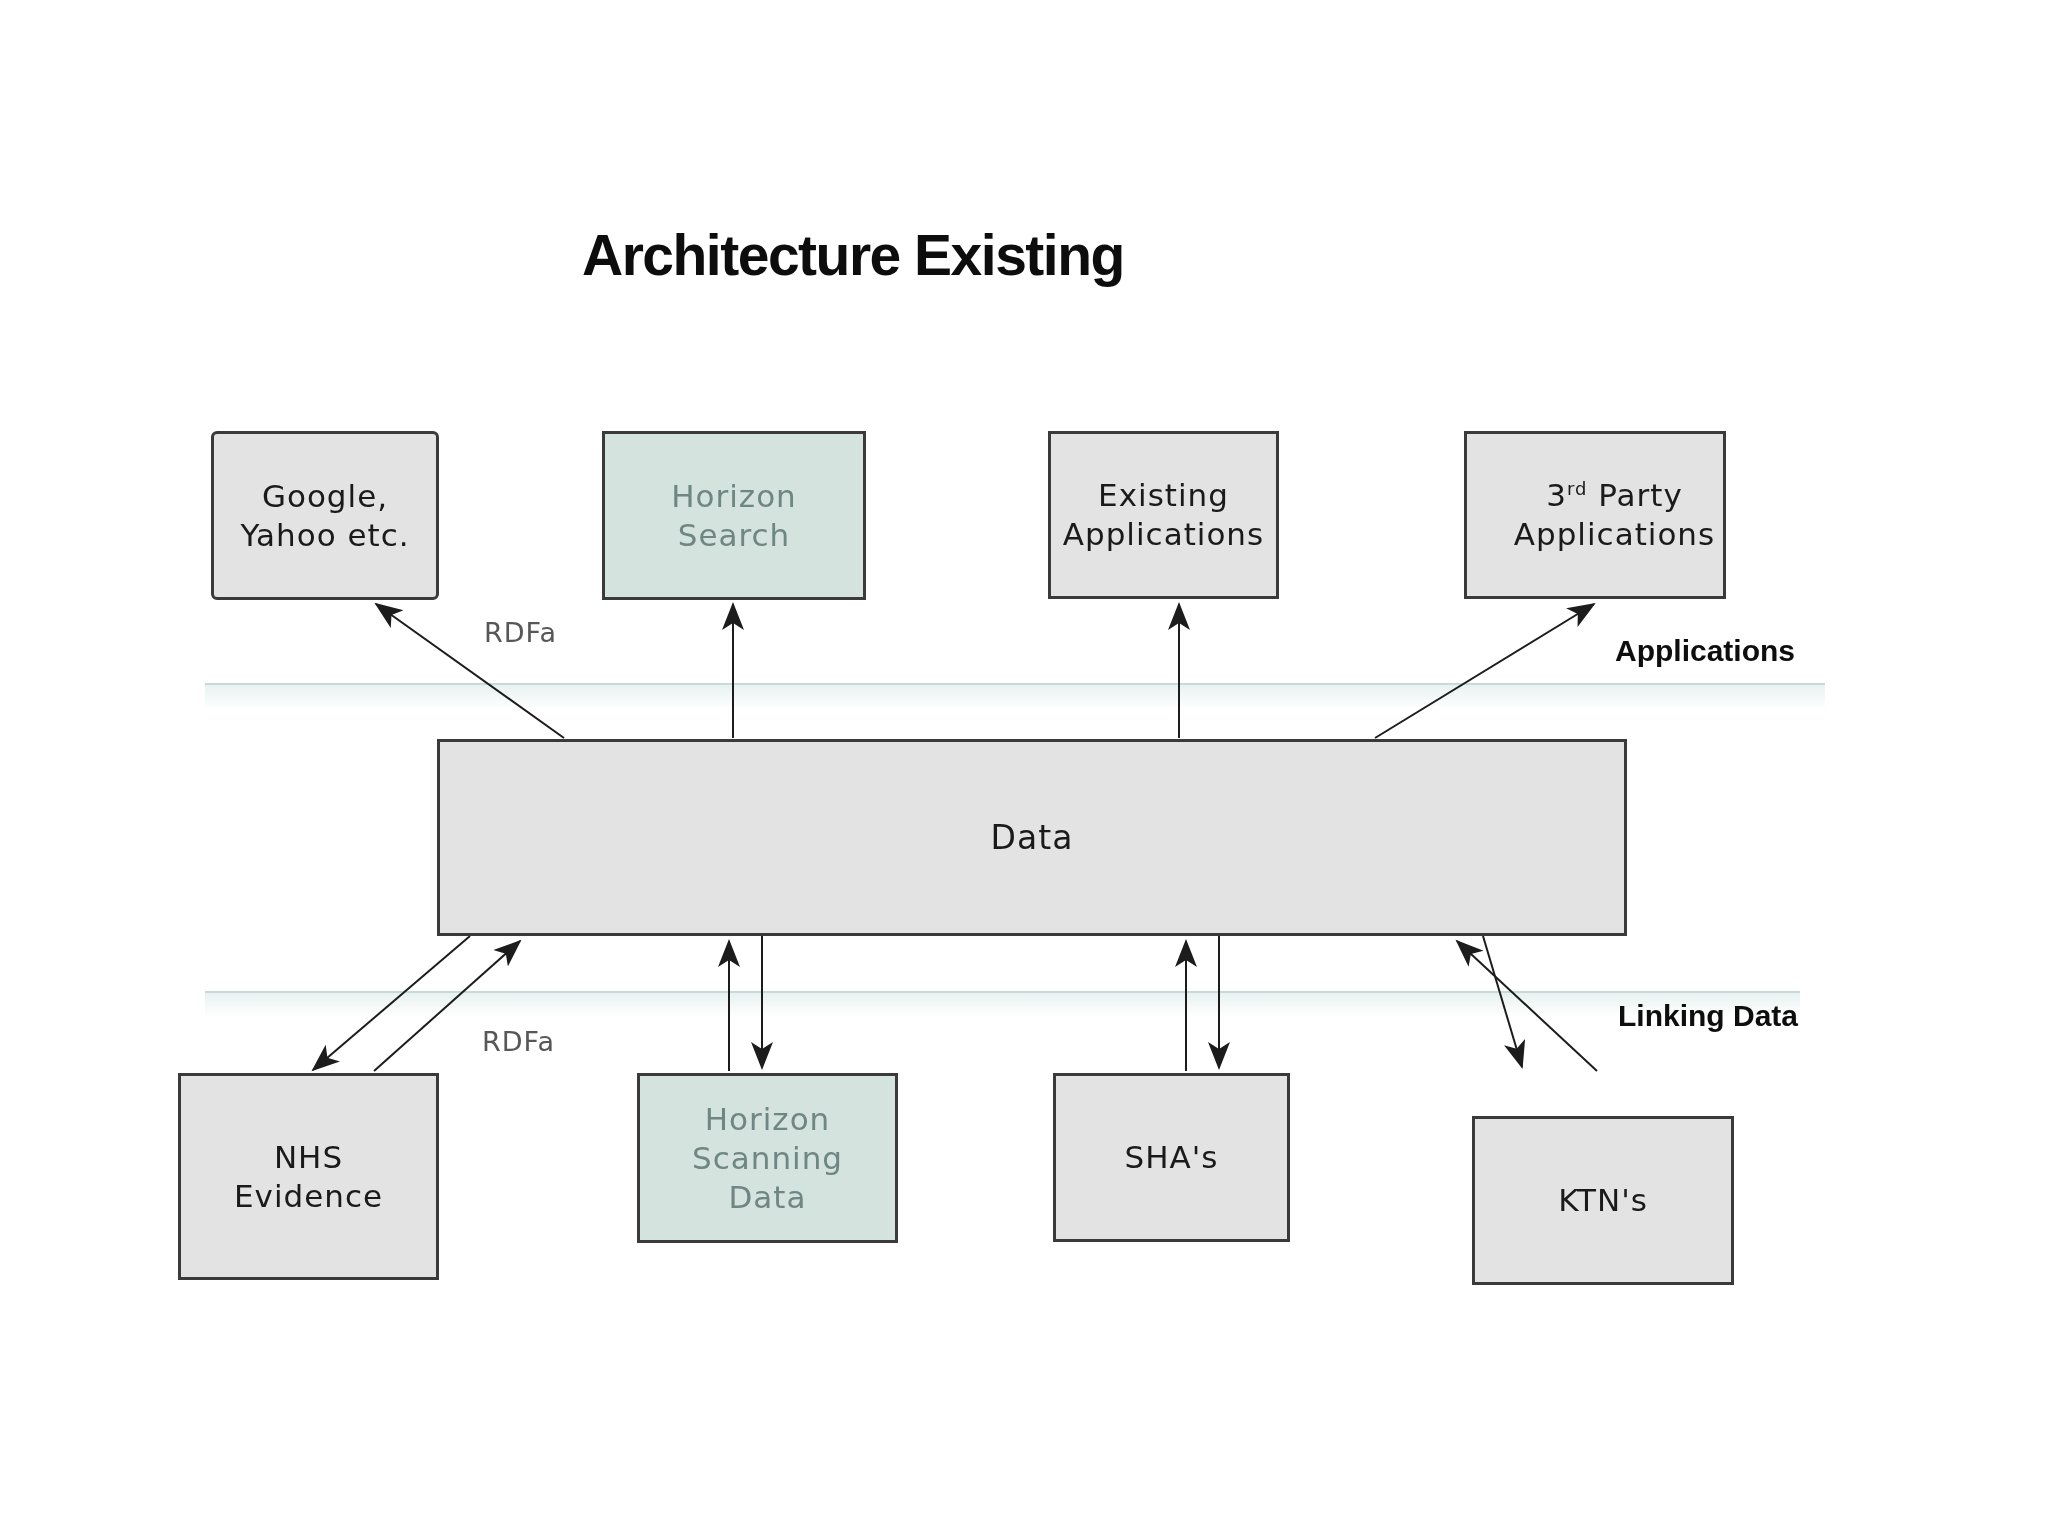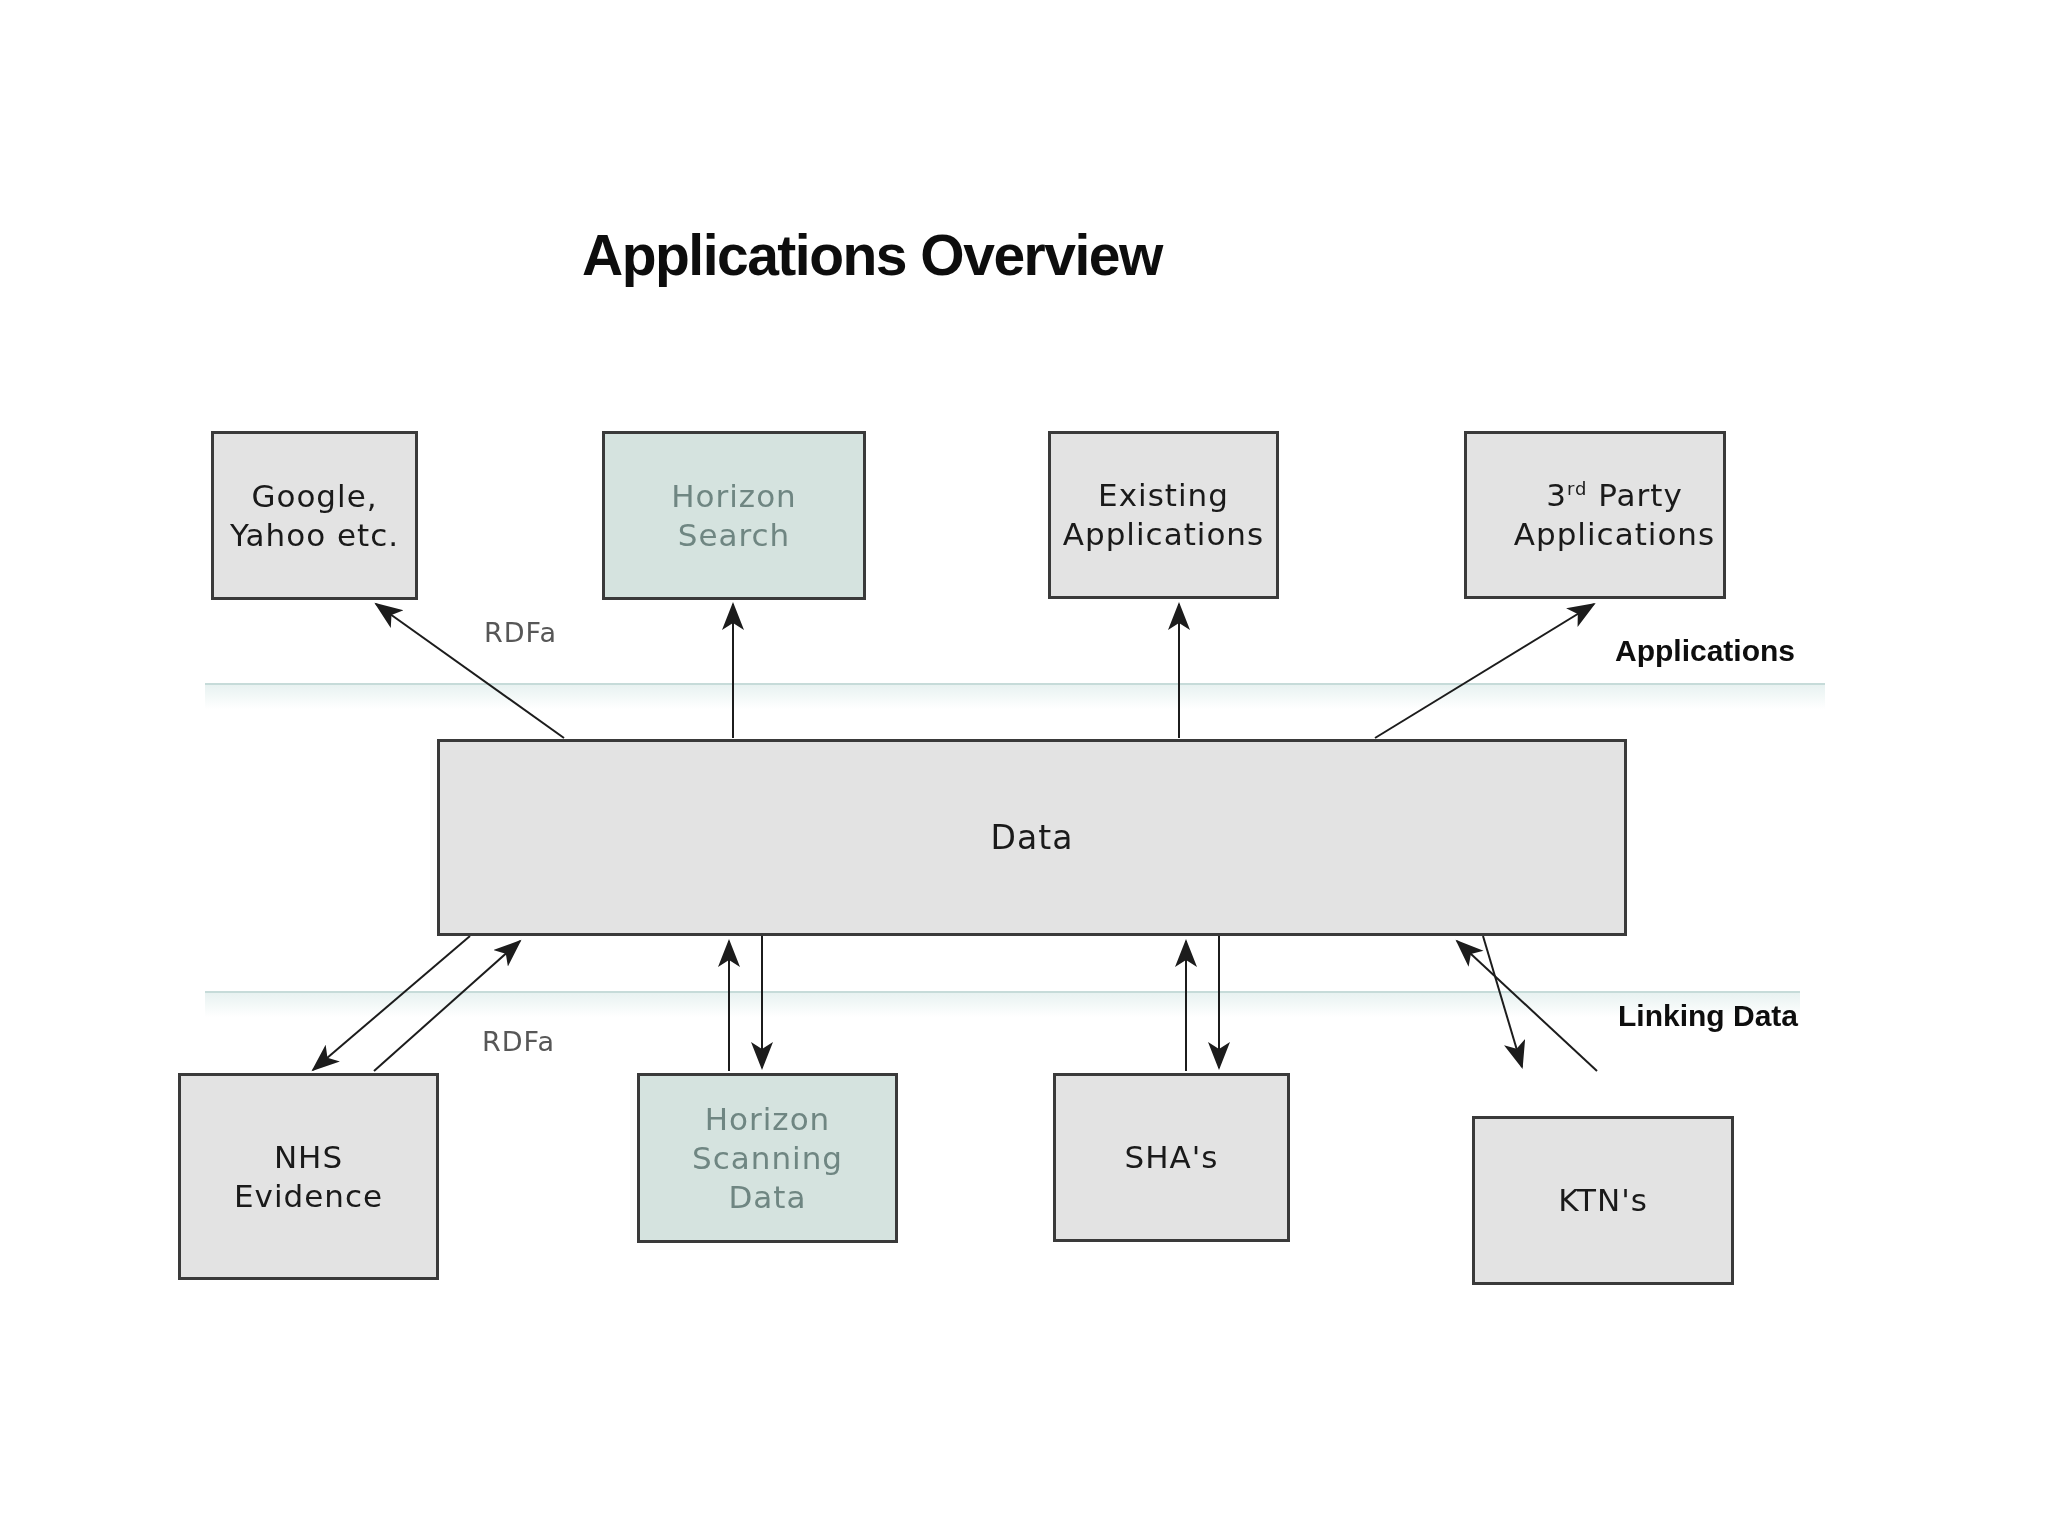--- a/index.html
+++ b/index.html
@@ -56,21 +56,21 @@
   .annotation{
     position:absolute;z-index:3;
     font-size:27px;letter-spacing:1px;color:var(--annotation-text);white-space:nowrap;margin-left:32px;
   }
 </style>
 </head>
 <body>
 
 <div class="stage">
 
-  <div class="page-title">Applications Overview</div>
+  <div class="page-title">Architecture Existing</div>
 
   <div class="divider" style="left:205px;top:683px;width:1620px;"></div>
   <div class="divider-band" style="left:205px;top:685px;width:1620px;"></div>
   <div class="divider" style="left:205px;top:991px;width:1595px;"></div>
   <div class="divider-band" style="left:205px;top:993px;width:1595px;"></div>
 
   <svg class="connections" width="2048" height="1536" viewBox="0 0 2048 1536">
     <defs>
       <marker id="ah" markerUnits="userSpaceOnUse" markerWidth="34" markerHeight="26" refX="26" refY="11" orient="auto">
         <path d="M0,0 L28,11 L0,22 L7,11 Z" fill="#1c1c1c"></path>
@@ -86,21 +86,21 @@
       <line x1="374" y1="1071" x2="520" y2="941" marker-end="url(#ah)"></line>
       <line x1="729" y1="1071" x2="729" y2="941" marker-end="url(#ah)"></line>
       <line x1="762" y1="936" x2="762" y2="1068" marker-end="url(#ah)"></line>
       <line x1="1186" y1="1071" x2="1186" y2="941" marker-end="url(#ah)"></line>
       <line x1="1219" y1="936" x2="1219" y2="1068" marker-end="url(#ah)"></line>
       <line x1="1483" y1="936" x2="1522" y2="1067" marker-end="url(#ah)"></line>
       <line x1="1597" y1="1071" x2="1457" y2="941" marker-end="url(#ah)"></line>
     </g>
   </svg>
 
-  <div class="node" style="left:211px;top:431px;width:207px;height:169px;">
+  <div class="node" style="left:211px;top:431px;width:228px;height:169px;border-radius:6px;">
     <span class="bl">Google,</span>
     <span class="bl">Yahoo etc.</span>
   </div>
 
   <div class="node teal" style="left:602px;top:431px;width:264px;height:169px;">
     <span class="bl">Horizon</span>
     <span class="bl">Search</span>
   </div>
 
   <div class="node" style="left:1048px;top:431px;width:231px;height:168px;">

